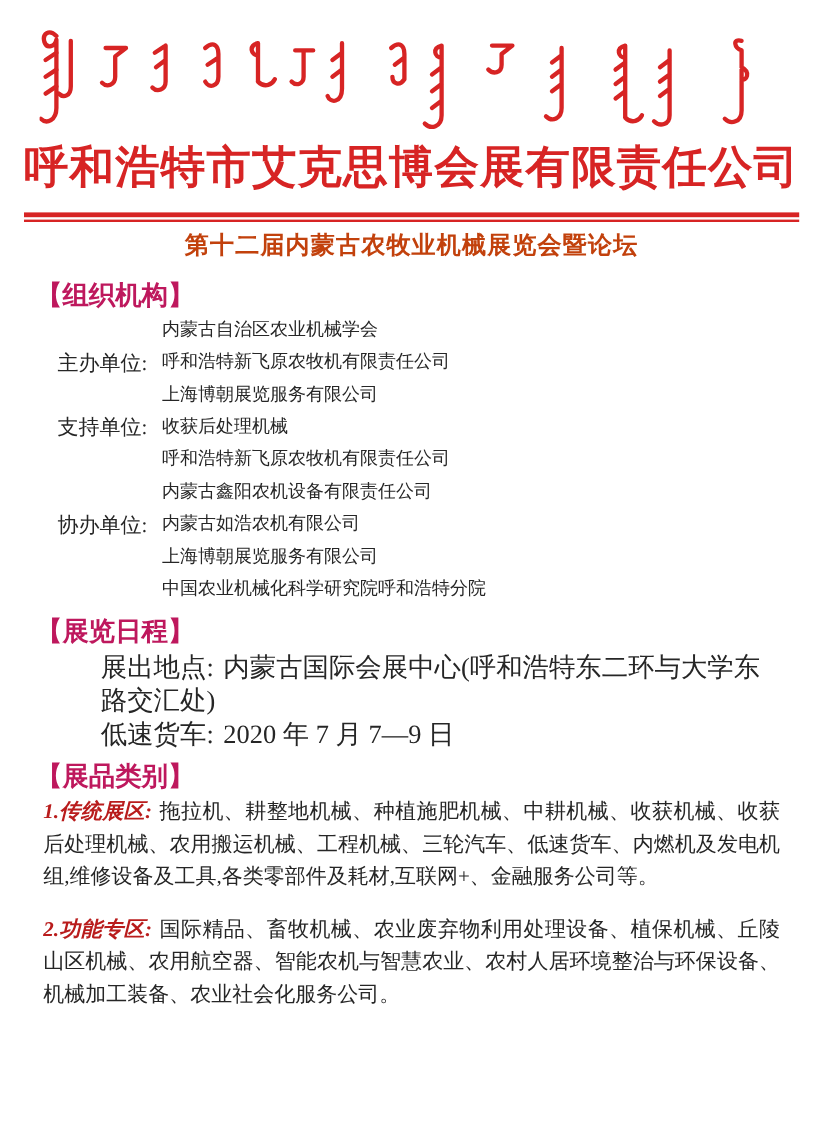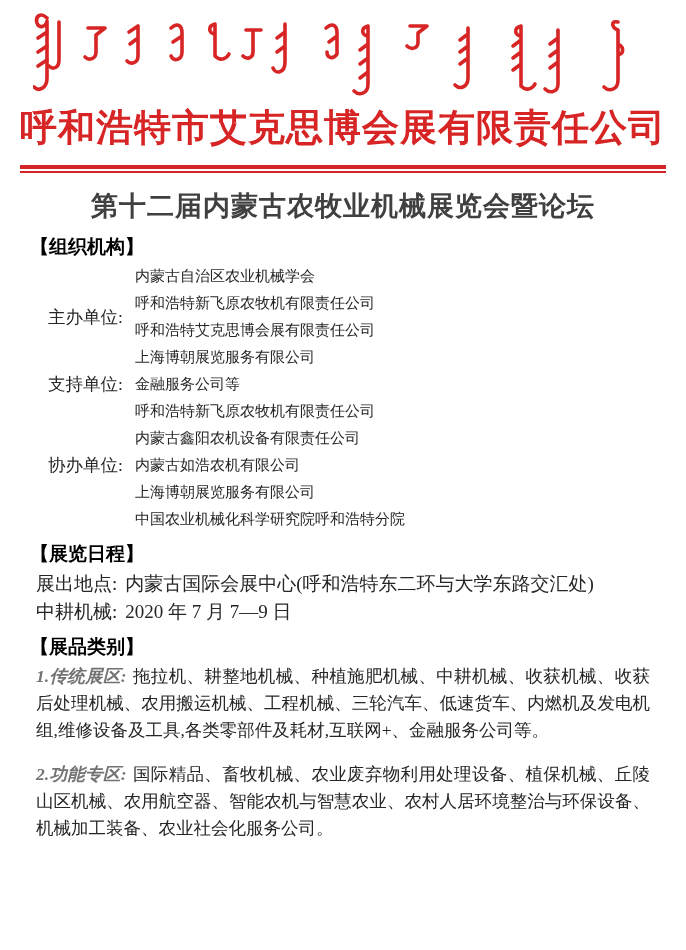--- a/index.html
+++ b/index.html
@@ -6,78 +6,77 @@
   .page {
     position: relative;
     width: 686px;
     height: 950px;
     background: #ffffff;
     overflow: hidden;
     font-family: "Liberation Serif", serif;
     color: #262626;
   }
   
-  .banner-wrap { padding-top: 10px; text-align: center; }
+  .banner-wrap { padding-top: 22px; text-align: center; }
   .banner-wrap svg { display: block; margin: 0 auto; }
   .company-name {
     margin-top: 4px;
     text-align: center;
     font-family: "Liberation Sans", sans-serif;
     font-weight: 900;
     font-size: 37px;
     line-height: 44px;
     letter-spacing: 1px;
     color: #d72424;
     white-space: nowrap;
   }
   .double-rule { margin: 15px 20px 0 20px; }
   .double-rule .thick { height: 4px; background: #d72424; }
   .double-rule .thin  { height: 2px; background: #d72424; margin-top: 2px; }
 
   
   .doc-title {
-    margin-top: 13px;
     text-align: center;
     font-weight: bold;
-    font-size: 27px;
+    font-size: 20px;
     line-height: 40px;
-    color: #404040;
+    color: #c2410c;
     letter-spacing: 1px;
   }
 
   
   .content { padding: 0 36px; }
   .section-heading {
     font-family: "Liberation Sans", sans-serif;
     font-weight: bold;
-    font-size: 19px;
+    font-size: 22px;
     line-height: 26px;
-    color: #000000;
+    color: #be185d;
     margin: 8px 0 3px -6px;
   }
   .org-row { display: flex; align-items: center; }
   .org-label {
     flex: 0 0 87px;
     padding-left: 12px;
     font-size: 17.5px;
     line-height: 27px;
     white-space: nowrap;
   }
   .org-items { flex: 1; }
   .org-item { font-size: 15px; line-height: 27px; }
-  .sched-row { font-size: 19px; line-height: 28px; }
+  .sched-row { font-size: 22px; line-height: 28px; margin-left: 48px; }
   .sched-label { margin-right: 8px; }
   .cat-paragraph {
     font-size: 17.5px;
     line-height: 27px;
     text-align: justify;
     margin: 0;
   }
   .cat-paragraph + .cat-paragraph { margin-top: 17px; }
-  .cat-label { font-weight: bold; font-style: italic; margin-right: 6px; color: #737373; }
+  .cat-label { font-weight: bold; font-style: italic; margin-right: 6px; color: #b91c1c; }
 </style>
 </head>
 <body>
 
 <div class="page">
 
   <div class="banner-wrap">
     <svg width="620" height="92" viewBox="0 0 620 92" fill="none" stroke="#d72424" stroke-width="3.6" stroke-linecap="round" stroke-linejoin="round">
       <path d="M14 8 C8 2 2 6 4 13 C6 19 13 17 14 11 L14 68 C14 78 6 82 1 77"></path>
       <path d="M14 22 L5 28 M14 36 L5 42 M14 50 L5 56"></path>
@@ -109,49 +108,48 @@
 
   <div class="content">
 
     <div class="section-heading">【组织机构】</div>
 
     <div class="org-row">
       <div class="org-label">主办单位:</div>
       <div class="org-items">
         <div class="org-item">内蒙古自治区农业机械学会</div>
         <div class="org-item">呼和浩特新飞原农牧机有限责任公司</div>
-        <div class="org-item">呼和浩特艾克思博会展有限责任公司</div>
         <div class="org-item">上海博朝展览服务有限公司</div>
       </div>
     </div>
 
     <div class="org-row">
       <div class="org-label">支持单位:</div>
       <div class="org-items">
-        <div class="org-item">金融服务公司等</div>
+        <div class="org-item">收获后处理机械</div>
       </div>
     </div>
 
     <div class="org-row">
       <div class="org-label">协办单位:</div>
       <div class="org-items">
         <div class="org-item">呼和浩特新飞原农牧机有限责任公司</div>
         <div class="org-item">内蒙古鑫阳农机设备有限责任公司</div>
         <div class="org-item">内蒙古如浩农机有限公司</div>
         <div class="org-item">上海博朝展览服务有限公司</div>
         <div class="org-item">中国农业机械化科学研究院呼和浩特分院</div>
       </div>
     </div>
 
     <div class="section-heading">【展览日程】</div>
     <div class="sched-row">
       <span class="sched-label">展出地点:</span><span>内蒙古国际会展中心(呼和浩特东二环与大学东路交汇处)</span>
     </div>
     <div class="sched-row">
-      <span class="sched-label">中耕机械:</span><span>2020 年 7 月 7—9 日</span>
+      <span class="sched-label">低速货车:</span><span>2020 年 7 月 7—9 日</span>
     </div>
 
     <div class="section-heading">【展品类别】</div>
     <p class="cat-paragraph">
       <span class="cat-label">1.传统展区:</span><span>拖拉机、耕整地机械、种植施肥机械、中耕机械、收获机械、收获后处理机械、农用搬运机械、工程机械、三轮汽车、低速货车、内燃机及发电机组,维修设备及工具,各类零部件及耗材,互联网+、金融服务公司等。</span>
     </p>
     <p class="cat-paragraph">
       <span class="cat-label">2.功能专区:</span><span>国际精品、畜牧机械、农业废弃物利用处理设备、植保机械、丘陵山区机械、农用航空器、智能农机与智慧农业、农村人居环境整治与环保设备、机械加工装备、农业社会化服务公司。</span>
     </p>
 

